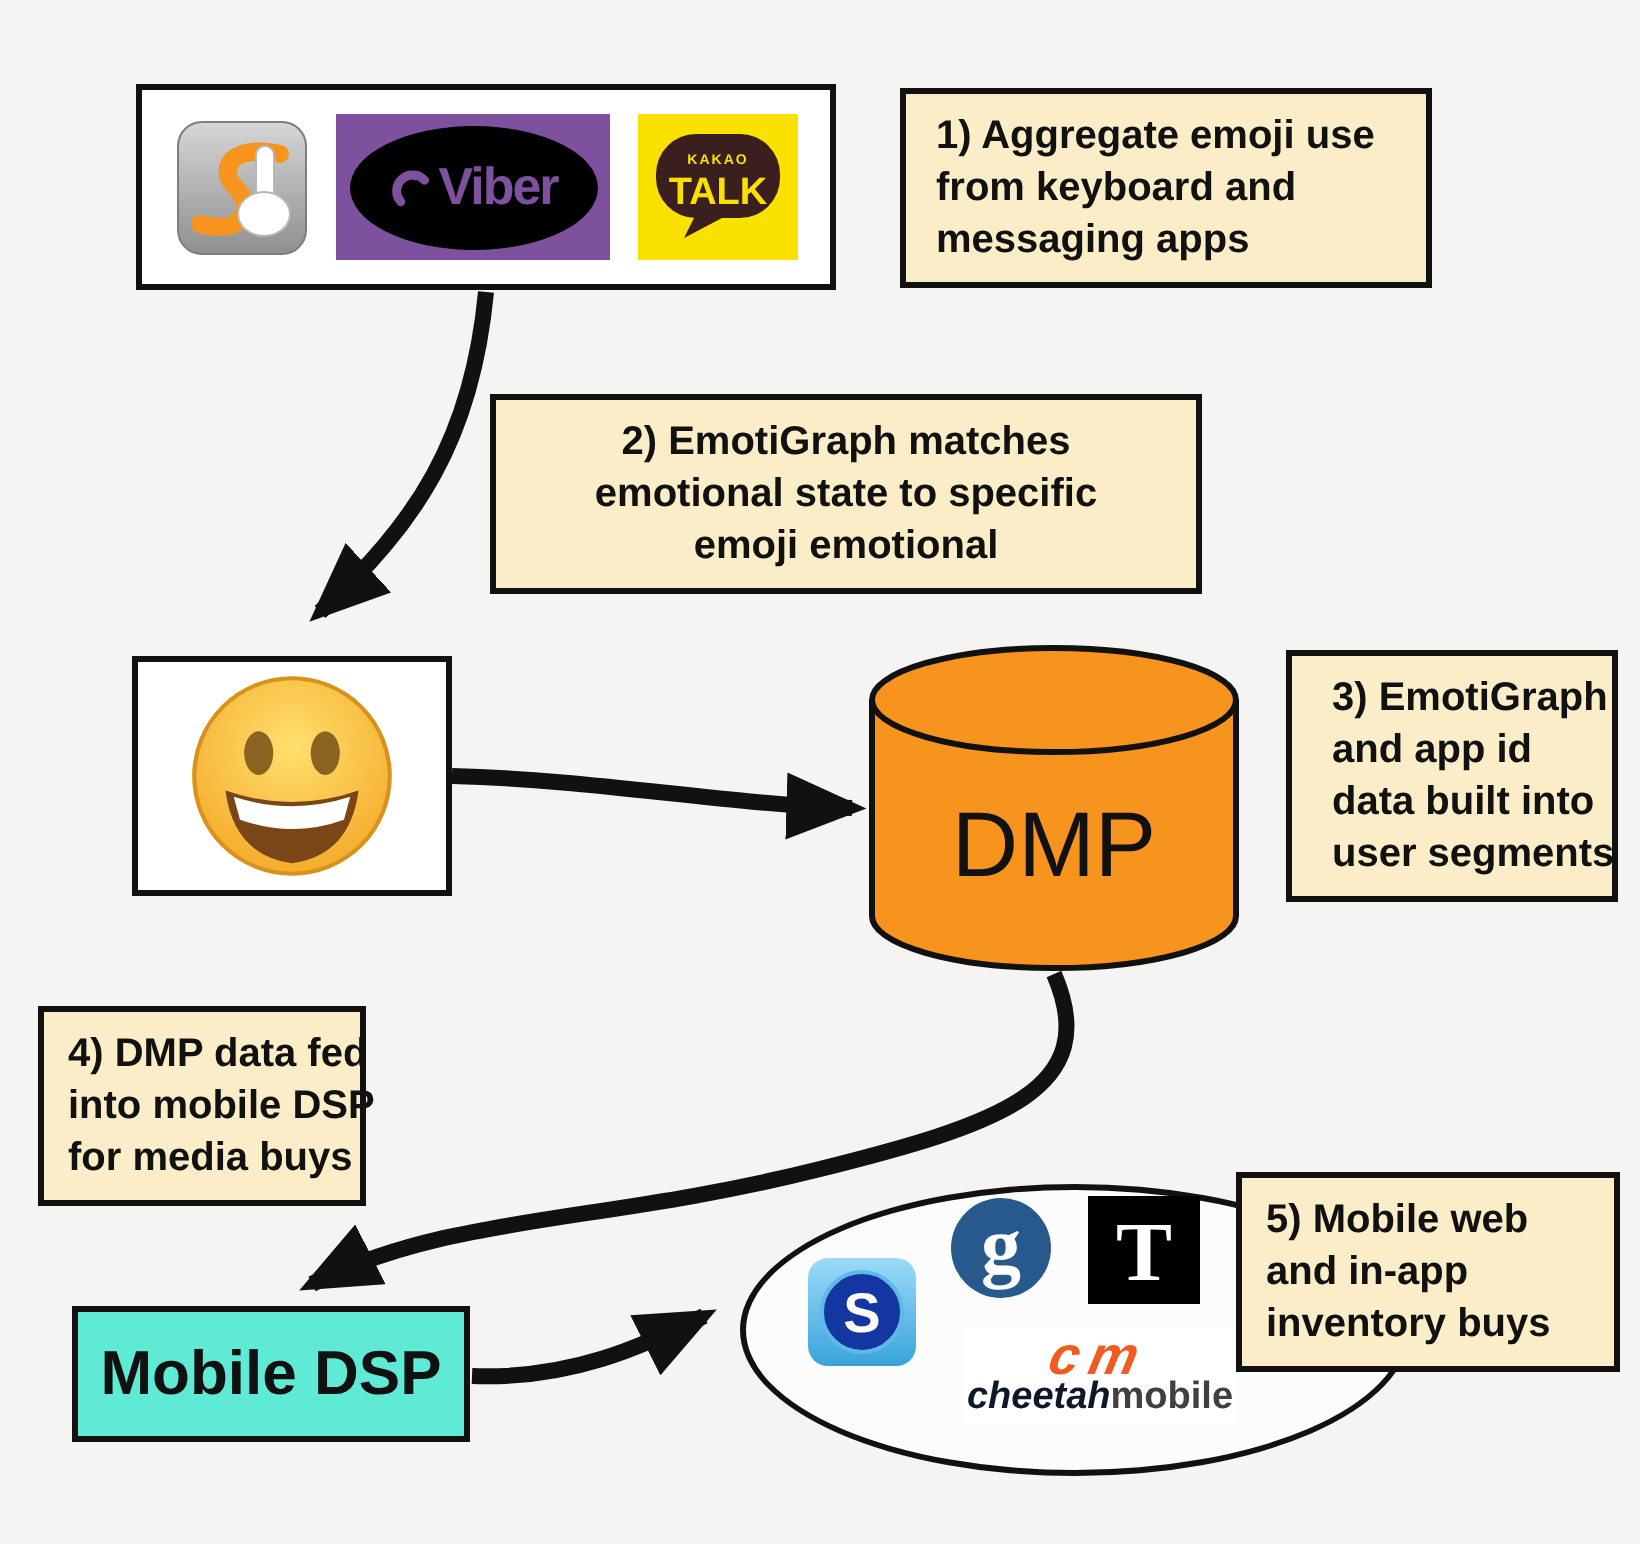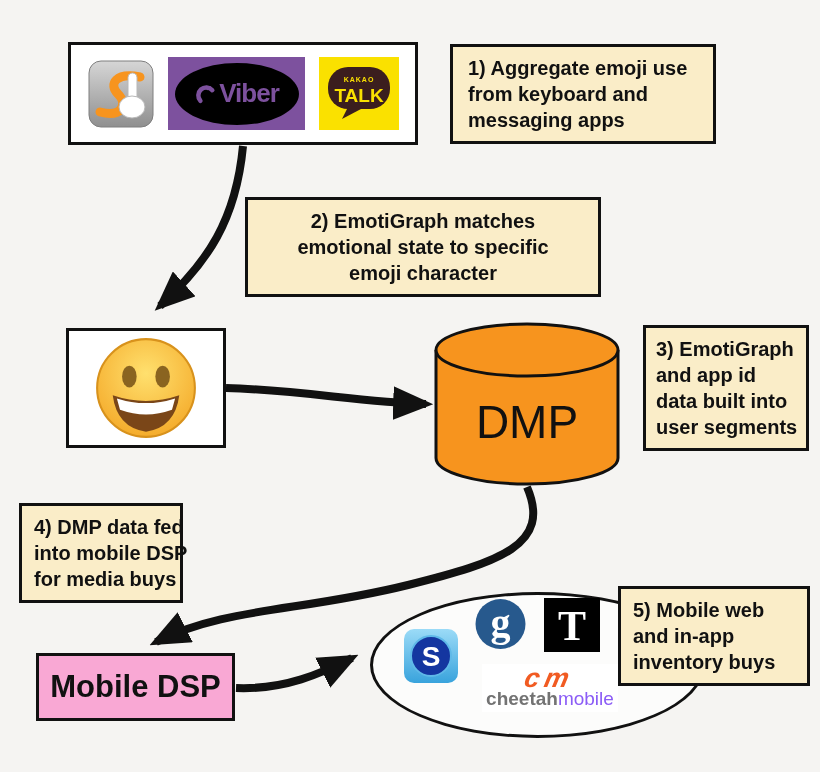--- a/index.html
+++ b/index.html
@@ -10,33 +10,33 @@
         padding:8px 12px;font-weight:bold;font-size:20px;line-height:26px;color:#111;}
   .note div{white-space:nowrap;}
   .apps-box{position:absolute;left:68px;top:42px;width:350px;height:103px;background:#fff;
         border:3px solid #111;z-index:2;display:flex;align-items:center;gap:14px;padding-left:17px;box-sizing:border-box;}
   .viber-wrap{width:137px;height:73px;background:#7D519E;display:flex;align-items:center;justify-content:center;}
   .viber-ellipse{width:124px;height:62px;background:#000000;border-radius:50%;display:flex;
         align-items:center;justify-content:center;gap:3px;}
   .viber-text{color:#7D519E;font-weight:bold;font-size:26px;letter-spacing:-1px;}
   .emoji-box{position:absolute;left:66px;top:328px;width:160px;height:120px;background:#fff;
         border:3px solid #111;z-index:2;box-sizing:border-box;display:flex;align-items:center;justify-content:center;}
-  .dsp-box{position:absolute;left:36px;top:653px;width:199px;height:68px;background:#f9a8d4;
+  .dsp-box{position:absolute;left:36px;top:653px;width:199px;height:68px;background:#5eead4;
         border:3px solid #111;z-index:2;box-sizing:border-box;display:flex;align-items:center;justify-content:center;
         font-weight:bold;font-size:31px;color:#111;}
   .pub-ellipse{position:absolute;left:370px;top:592px;width:335px;height:146px;background:#FCFCFB;
         border:3px solid #111;border-radius:50%;z-index:2;box-sizing:border-box;}
   .logo{position:absolute;z-index:3;}
   .cheetah{position:absolute;left:482px;top:664px;width:136px;height:48px;background:#fff;z-index:3;
         display:flex;flex-direction:column;align-items:center;justify-content:center;}
   .cm-logo{font-style:italic;font-weight:bold;font-size:27px;line-height:22px;color:#F15B22;
         transform:skewX(-12deg);letter-spacing:5px;}
   .cheetah-word{font-size:19px;line-height:20px;letter-spacing:0px;}
-  .cheetah-word .b{font-weight:bold;color:#737373;}
-  .cheetah-word .l{font-weight:normal;color:#8b5cf6;}
+  .cheetah-word .b{font-weight:bold;color:#0f172a;font-style:italic;}
+  .cheetah-word .l{font-weight:bold;color:#404040;}
   .cyl{position:absolute;left:432px;top:320px;z-index:2;}
   svg text{font-family:"Liberation Sans",sans-serif;}
   .serifT{font-family:"Liberation Serif",serif;}
 </style>
 </head>
 <body>
 
 <div class="canvas">
 
   <svg class="arrow-layer" width="820" height="772">
@@ -88,24 +88,24 @@
 
   <div class="note" style="left:450px;top:44px;width:266px;box-sizing:border-box;padding-left:15px;">
     <div>1) Aggregate emoji use</div>
     <div>from keyboard and</div>
     <div>messaging apps</div>
   </div>
 
   <div class="note" style="left:245px;top:197px;width:356px;box-sizing:border-box;text-align:center;">
     <div>2) EmotiGraph matches</div>
     <div>emotional state to specific</div>
-    <div>emoji character</div>
+    <div>emoji emotional</div>
   </div>
 
-  <div class="note" style="left:643px;top:325px;width:166px;box-sizing:border-box;padding:8px 10px;">
+  <div class="note" style="left:643px;top:325px;width:166px;box-sizing:border-box;padding:8px 20px;">
     <div>3) EmotiGraph</div>
     <div>and app id</div>
     <div>data built into</div>
     <div>user segments</div>
   </div>
 
   <div class="note" style="left:19px;top:503px;width:164px;box-sizing:border-box;">
     <div>4) DMP data fed</div>
     <div>into mobile DSP</div>
     <div>for media buys</div>

